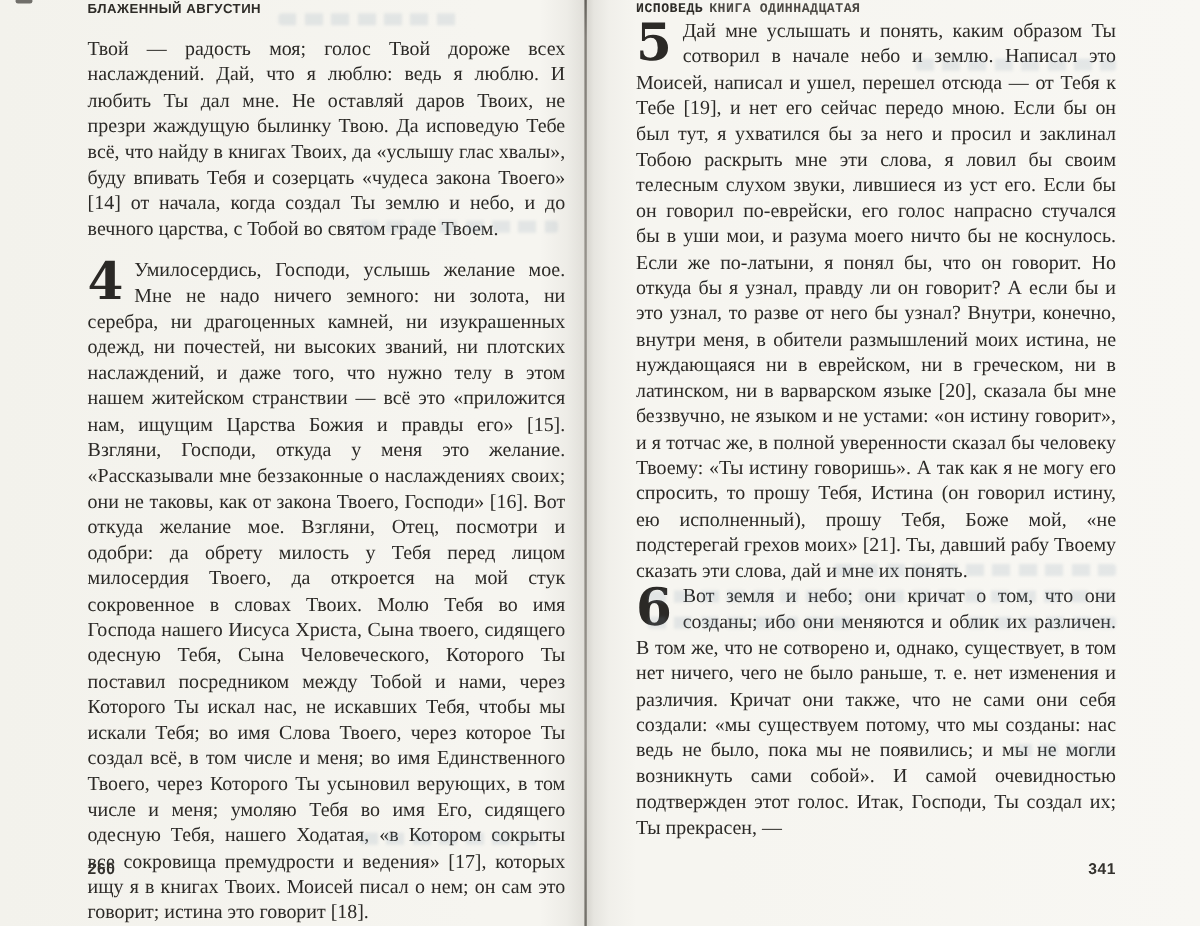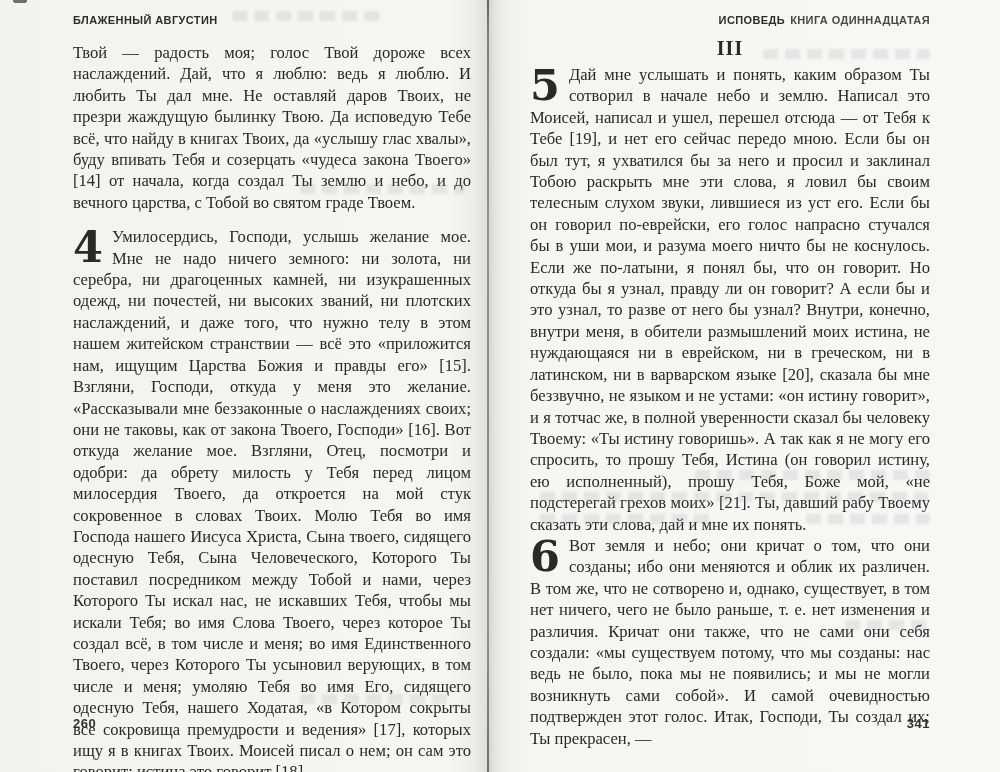--- a/index.html
+++ b/index.html
@@ -39,24 +39,24 @@
     background: #45433f; border-radius: 0 0 2px 2px; opacity: .75;
   }
   
   .page { position: absolute; top: 0; height: 772px; }
   .page-left  { left: 73px;  width: 398px; }
   .page-right { left: 530px; width: 400px; }
 
   .running-head {
     font-family: "Liberation Sans", "DejaVu Sans", sans-serif;
     font-size: 11px; font-weight: 700; letter-spacing: .4px;
-    color: #2e2c28; margin-top: 14px; height: 13px;
+    color: #2e2c28; margin-top: 2px; height: 13px;
     text-transform: uppercase;
   }
-  .running-head.rh-right { text-align: right; }
+  .running-head.rh-right { text-align: left; font-family: Liberation Mono, monospace; }
   .running-head .rh-sub { color: #4b4843; margin-left: 5px; font-weight: 700; }
 
   .body-text {
     margin: 0; text-align: justify;
     font-size: 16.6px; line-height: 21.4px;
     hyphens: none;
   }
   .p-intro { margin-top: 15px; }
   .p-drop  { margin-top: 13px; }
 
@@ -107,21 +107,20 @@
     </p>
 
     <div class="folio folio-left">260</div>
   </div>
 
   <div class="page page-right">
     <div class="running-head rh-right">
       <span>ИСПОВЕДЬ</span><span class="rh-sub">КНИГА ОДИННАДЦАТАЯ</span>
     </div>
 
-    <div class="section-head">III</div>
 
     <p class="body-text">
       <span class="dropcap">5</span><span>Дай мне услышать и понять, каким образом Ты сотворил в начале небо и землю. Написал это Моисей, написал и ушел, перешел отсюда — от Тебя к Тебе [19], и нет его сейчас передо мною. Если бы он был тут, я ухватился бы за него и просил и заклинал Тобою раскрыть мне эти слова, я ловил бы своим телесным слухом звуки, лившиеся из уст его. Если бы он говорил по-еврейски, его голос напрасно стучался бы в уши мои, и разума моего ничто бы не коснулось. Если же по-латыни, я понял бы, что он говорит. Но откуда бы я узнал, правду ли он говорит? А если бы и это узнал, то разве от него бы узнал? Внутри, конечно, внутри меня, в обители размышлений моих истина, не нуждающаяся ни в еврейском, ни в греческом, ни в латинском, ни в варварском языке [20], сказала бы мне беззвучно, не языком и не устами: «он истину говорит», и я тотчас же, в полной уверенности сказал бы человеку Твоему: «Ты истину говоришь». А так как я не могу его спросить, то прошу Тебя, Истина (он говорил истину, ею исполненный), прошу Тебя, Боже мой, «не подстерегай грехов моих» [21]. Ты, давший рабу Твоему сказать эти слова, дай и мне их понять.</span>
     </p>
 
 
     <p class="body-text">
       <span class="dropcap">6</span><span>Вот земля и небо; они кричат о том, что они созданы; ибо они меняются и облик их различен. В том же, что не сотворено и, однако, существует, в том нет ничего, чего не было раньше, т. е. нет изменения и различия. Кричат они также, что не сами они себя создали: «мы существуем потому, что мы созданы: нас ведь не было, пока мы не появились; и мы не могли возникнуть сами собой». И самой очевидностью подтвержден этот голос. Итак, Господи, Ты создал их; Ты прекрасен, —</span>
     </p>
 

